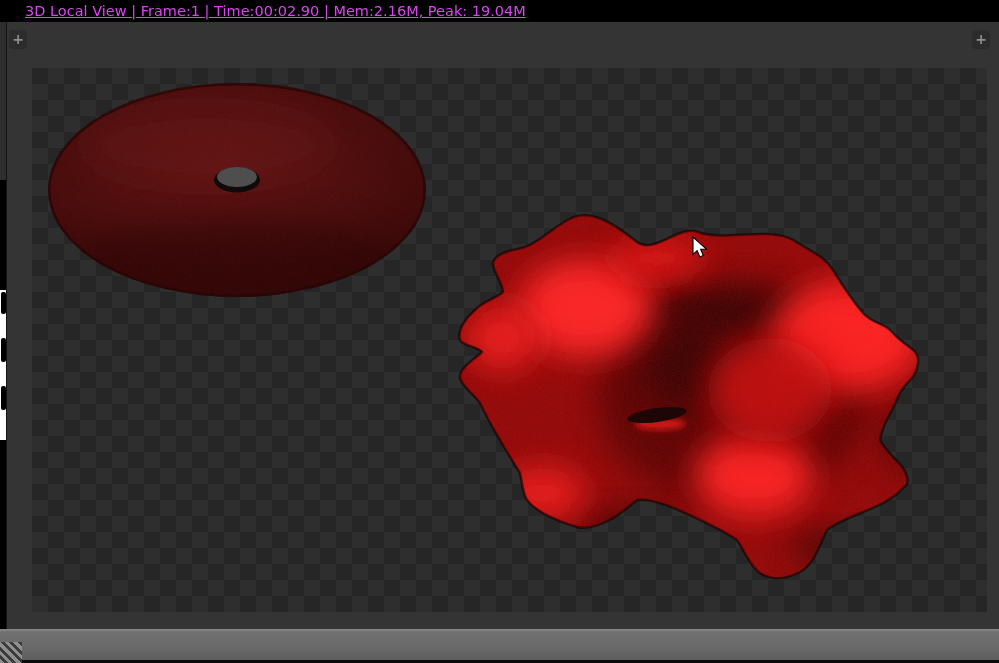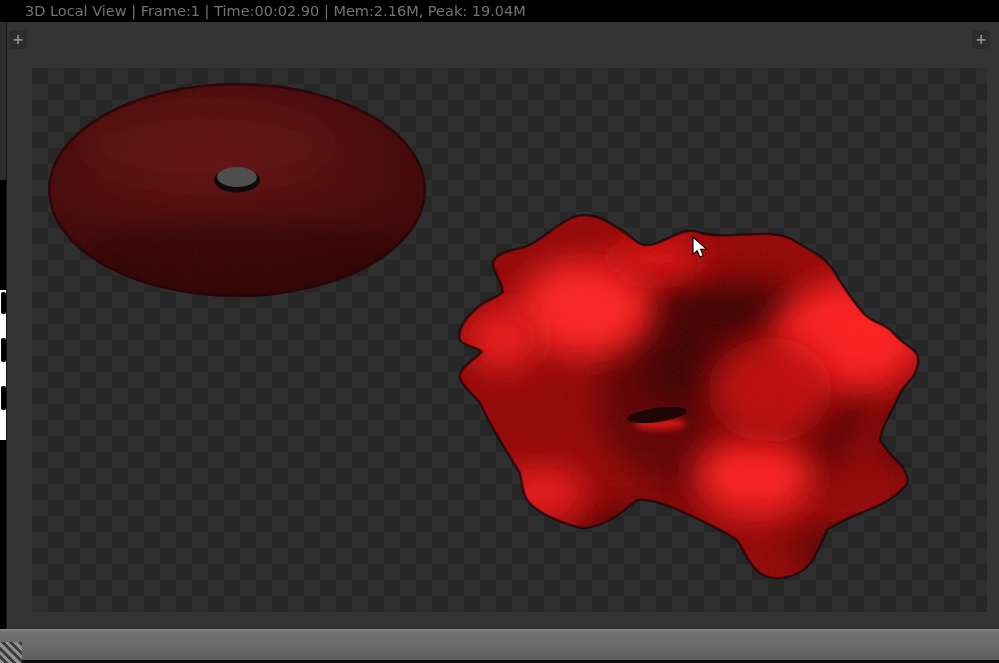--- a/index.html
+++ b/index.html
@@ -4,21 +4,21 @@
 <style>
   * { margin:0; padding:0; box-sizing:border-box; }
   html,body { width:999px; height:663px; overflow:hidden; background:#343434;
               font-family:"DejaVu Sans", sans-serif; position:relative; }
 
   .abs { position:absolute; }
 
   
   #topbar { left:0; top:0; width:999px; height:22px; background:#000;
             display:flex; align-items:center; }
-  #topbar span { margin-left:25px; color:#737373; font-size:14.5px; white-space:nowrap; }
+  #topbar span { margin-left:25px; color:#d946ef; font-size:14.5px; white-space:nowrap;text-decoration:underline; }
 
   
   .lstrip { left:0; width:6px; }
   #lstrip-black { top:22px; height:641px; background:#000; }
   #lstrip-top   { top:22px; height:158px; background:#2e2e2e; }
   #lstrip-white { top:290px; height:150px; background:#fff; }
   .lblob { left:1px; width:5px; background:#000; border-radius:2px; position:absolute; }
   #lstrip-divider { left:6px; top:22px; width:1px; height:641px; background:#141414; position:absolute; }
 
   

